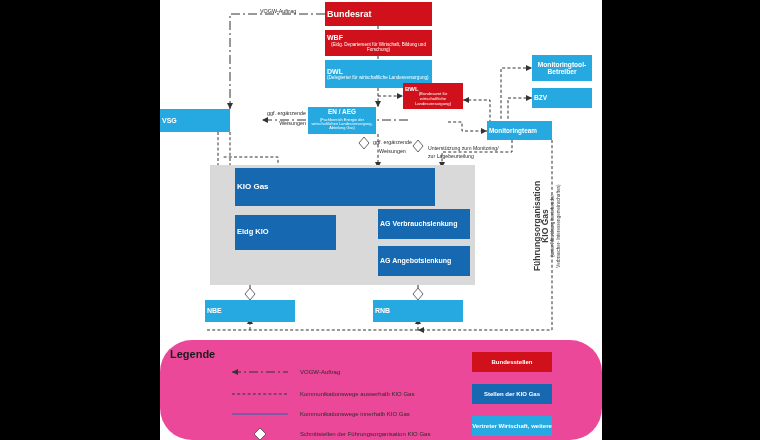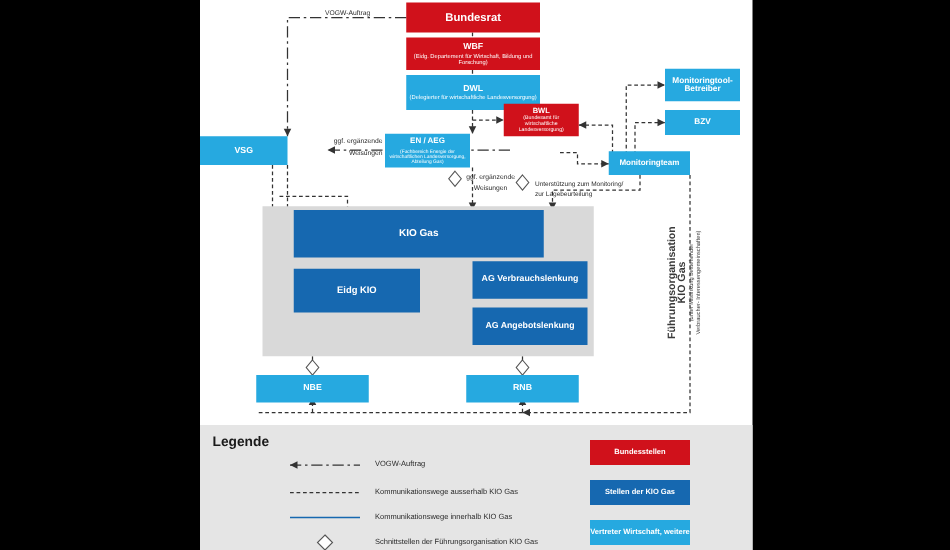--- a/index.html
+++ b/index.html
@@ -1,31 +1,31 @@
 <!DOCTYPE html>
 <html><head>
 <meta charset="utf-8">
 <style>
   html,body{margin:0;padding:0;background:#000;}
   body{width:760px;height:440px;overflow:hidden;font-family:"Liberation Sans",sans-serif;}
   #stage{position:relative;width:760px;height:440px;background:#000;}
   #canvas{position:absolute;left:160px;top:0;width:442px;height:440px;background:#fff;}
   .box{position:absolute;box-sizing:border-box;display:flex;flex-direction:column;
-       align-items:center;justify-content:center;text-align:center;color:#fff;
+       align-items:flex-start;justify-content:center;text-align:center;color:#fff;
        line-height:1.12;padding:1px 2px;}
   .box .t{font-weight:bold;}
   .box .s{font-weight:normal;}
   .red{background:#D0111B;}
   .lblue{background:#26A9E0;}
   .dblue{background:#1668B0;}
   .grey-panel{position:absolute;background:#D9D9D9;}
   .vlabel{position:absolute;color:#3a3a3a;transform-origin:center center;
           white-space:nowrap;text-align:center;}
   .note{position:absolute;color:#2b2b2b;line-height:1.25;}
-  .legend{position:absolute;left:0;top:340px;width:442px;height:100px;background:#e5e5e5;}
+  .legend{position:absolute;left:0;top:340px;width:442px;height:100px;background:#ec4899;border-radius:32px;}
   .legend h2{margin:0;position:absolute;left:10px;top:8px;font-size:11px;color:#1a1a1a;}
   .leg-row{position:absolute;font-size:6px;color:#2b2b2b;}
   .leg-swatch{position:absolute;box-sizing:border-box;display:flex;align-items:center;
               justify-content:center;text-align:center;color:#fff;font-size:6px;font-weight:bold;
               line-height:1.1;}
   svg.wires{position:absolute;left:0;top:0;width:442px;height:440px;overflow:visible;}
   .dash-dot{stroke:#333;stroke-width:1;fill:none;stroke-dasharray:9 3 2 3;}
   .dashed{stroke:#333;stroke-width:1;fill:none;stroke-dasharray:3 2.2;}
   .solid{stroke:#1668B0;stroke-width:1.2;fill:none;}
   .dia{fill:#fff;stroke:#555;stroke-width:0.9;}

